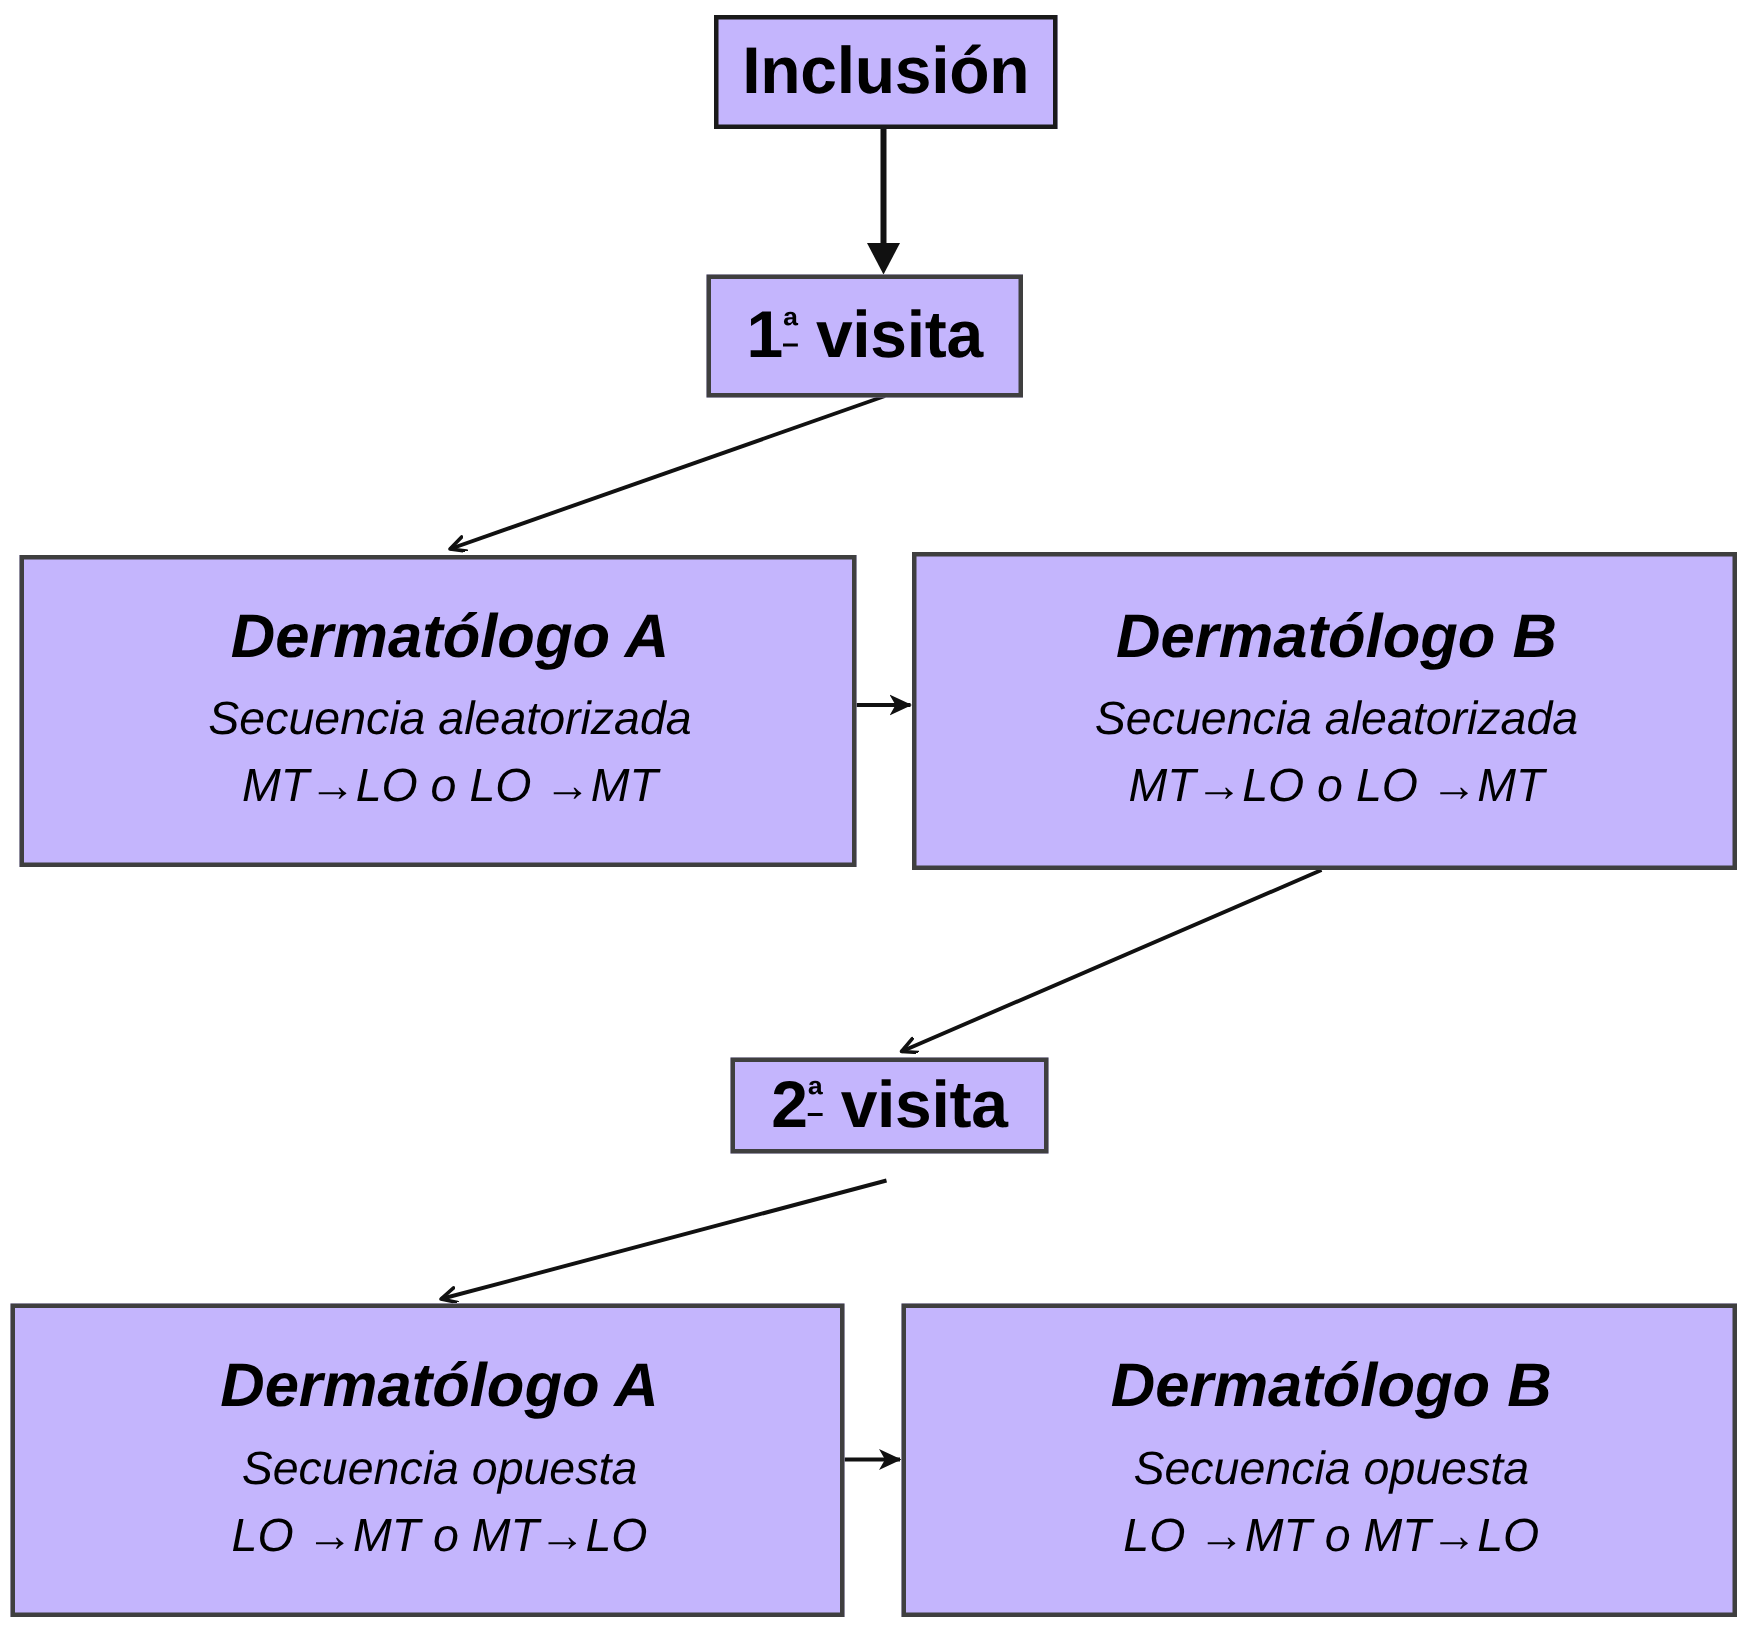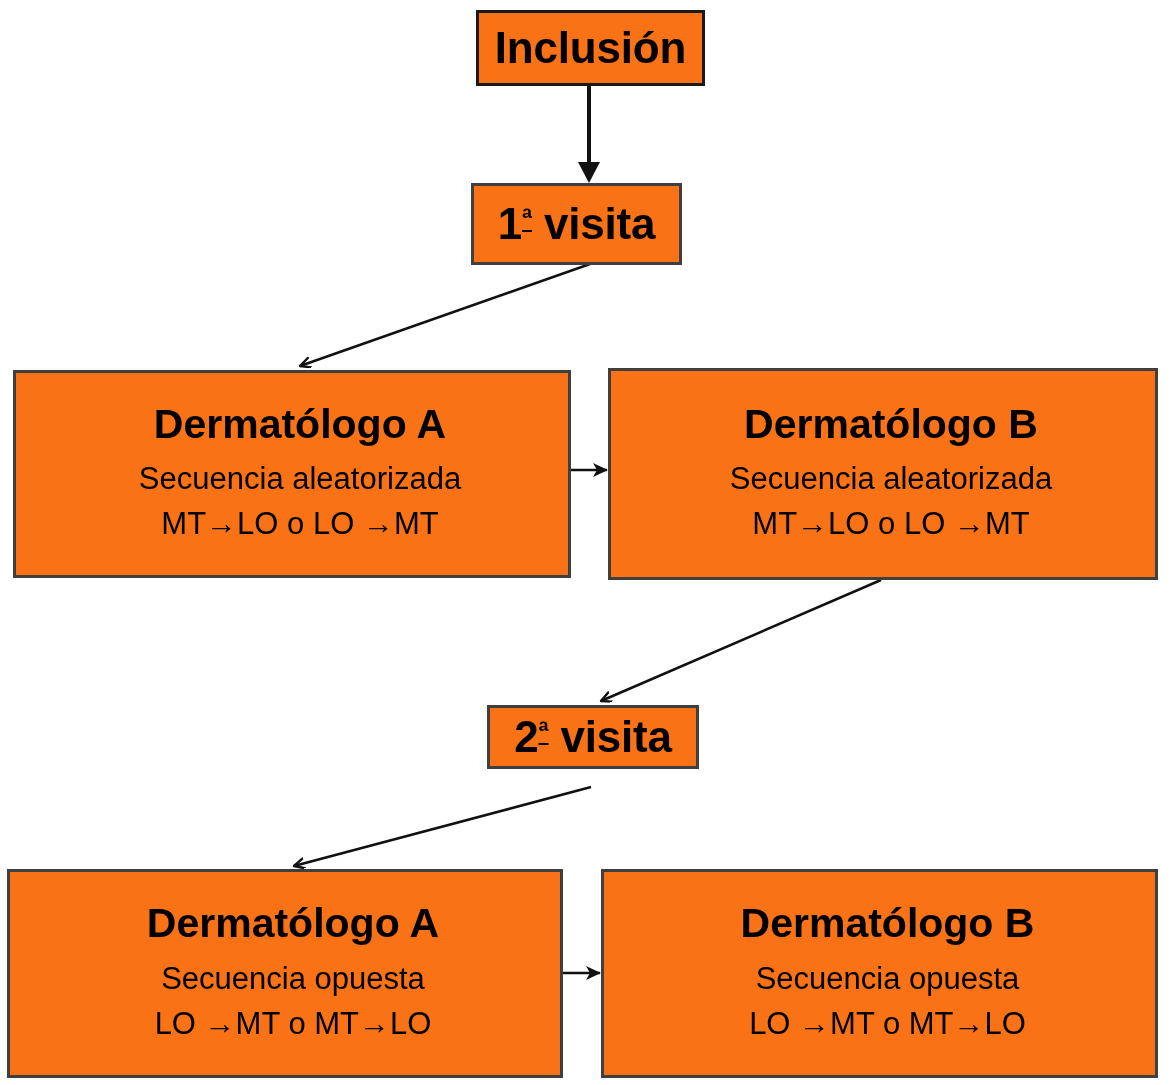--- a/index.html
+++ b/index.html
@@ -15,21 +15,21 @@
   #canvas {
     position: relative;
     width: 1173px;
     height: 1085px;
     background: #ffffff;
     overflow: hidden;
   }
   .node {
     position: absolute;
     box-sizing: border-box;
-    background: #f97316;
+    background: #c4b5fd;
     border: 3px solid #3f3f3f;
     display: flex;
     flex-direction: column;
     align-items: center;
     justify-content: center;
     text-align: center;
     z-index: 3;
   }
   .node.thick {
     border-color: #1a1a1a;
@@ -51,20 +51,21 @@
   }
   .ord {
     font-size: 0.62em;
     vertical-align: 0.42em;
     text-decoration: underline;
     text-underline-offset: 0.12em;
   }
   
   .arm {
     padding: 6px 10px 10px 26px;
+    font-style: italic;
   }
   .arm .title {
     font-size: 41px;
     margin-bottom: 5px;
   }
   .arm .line {
     font-size: 31px;
     margin-top: 12px;
   }
   

